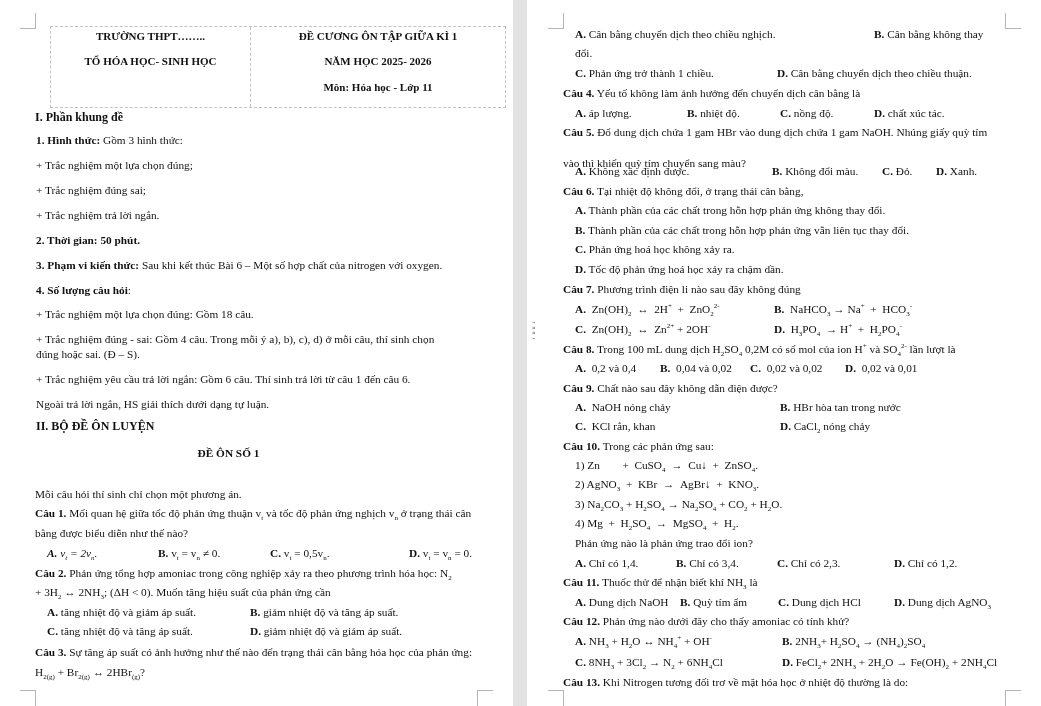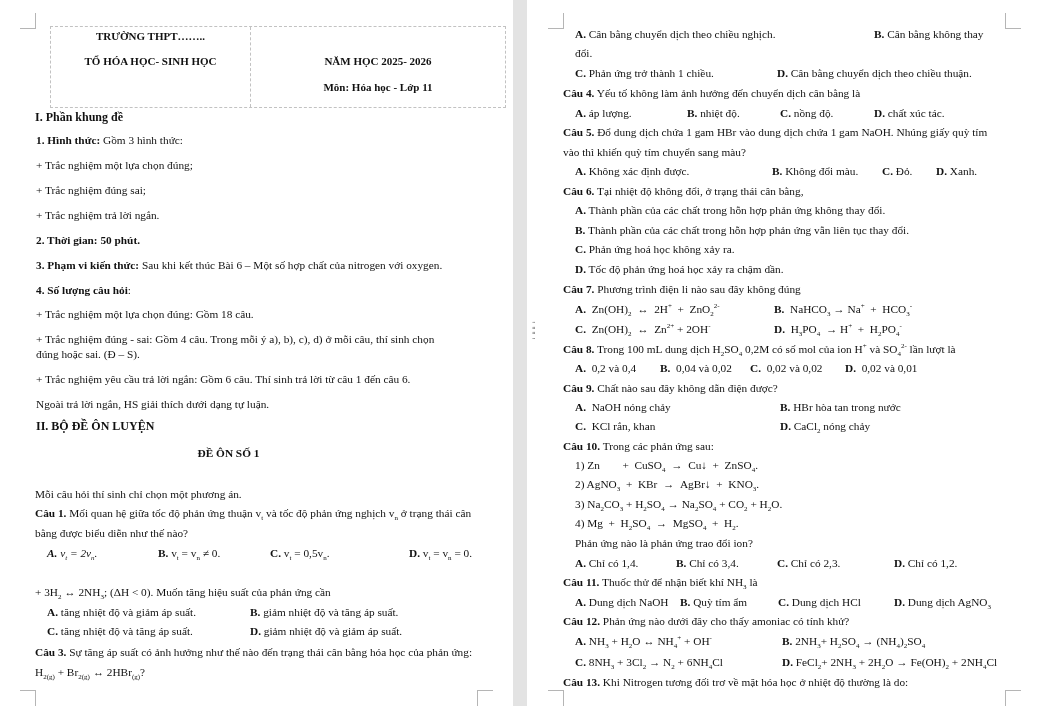--- a/index.html
+++ b/index.html
@@ -25,20 +25,21 @@
 
 <div class="page" id="page1">
   <div class="corner" style="left:20px;top:13px;width:16px;height:16px;border-right-width:1px;border-bottom-width:1px;"></div>
   <div class="corner" style="left:20px;top:690px;width:16px;height:16px;border-right-width:1px;border-top-width:1px;"></div>
   <div class="corner" style="left:477px;top:690px;width:16px;height:16px;border-left-width:1px;border-top-width:1px;"></div>
 
   <div class="hdr">
     <div class="div"></div>
     <div class="hcell" style="left:0;width:199px;top:3px;">TRƯỜNG THPT……..</div>
     <div class="hcell" style="left:0;width:199px;top:28px;">TỔ  HÓA HỌC- SINH HỌC</div>
+    <div class="hcell" style="left:199px;width:256px;top:3px;">ĐỀ CƯƠNG ÔN TẬP GIỮA KÌ 1</div>
     <div class="hcell" style="left:199px;width:256px;top:28px;">NĂM HỌC 2025- 2026</div>
     <div class="hcell" style="left:199px;width:256px;top:54px;">Môn: Hóa học - Lớp 11</div>
   </div>
 
   <div class="ln b" style="left:35px;top:110px;font-size:12px;">I. Phần khung đề</div>
   <div class="ln" style="left:36px;top:133px;"><b>1. Hình thức:</b><span> Gồm 3 hình thức:</span></div>
   <div class="ln" style="left:36px;top:158px;">+ Trắc nghiệm một lựa chọn đúng;</div>
   <div class="ln" style="left:36px;top:183px;">+ Trắc nghiệm đúng sai;</div>
   <div class="ln" style="left:36px;top:208px;">+ Trắc nghiệm trả lời ngắn.</div>
   <div class="ln b" style="left:36px;top:233px;">2. Thời gian: 50 phút.</div>
@@ -54,20 +55,21 @@
   <div class="ln b" style="left:0;width:457px;text-align:center;top:446px;">ĐỀ ÔN SỐ 1</div>
   <div class="ln" style="left:35px;top:487px;">Mỗi câu hỏi thí sinh chỉ chọn một phương án.</div>
 
   <div class="ln" style="left:35px;top:506px;"><b>Câu 1.</b> Mối quan hệ giữa tốc độ phản ứng thuận v<sub>t</sub> và tốc độ phản ứng nghịch v<sub>n</sub> ở trạng thái cân</div>
   <div class="ln" style="left:35px;top:526px;">bằng được biểu diễn như thế nào?</div>
   <div class="ln" style="left:47px;top:546px;font-style:italic;"><b>A.</b> v<sub>t</sub> = 2v<sub>n</sub>.</div>
   <div class="ln" style="left:158px;top:546px;"><b>B.</b> v<sub>t</sub> = v<sub>n</sub> ≠ 0.</div>
   <div class="ln" style="left:270px;top:546px;"><b>C.</b> v<sub>t</sub> = 0,5v<sub>n</sub>.</div>
   <div class="ln" style="left:409px;top:546px;"><b>D.</b> v<sub>t</sub> = v<sub>n</sub> = 0.</div>
 
+  <div class="ln" style="left:35px;top:566px;"><b>Câu 2.</b> Phản ứng tổng hợp amoniac trong công nghiệp xảy ra theo phương trình hóa học: N<sub>2</sub></div>
   <div class="ln" style="left:35px;top:585px;">+ 3H<sub>2</sub> ↔ 2NH<sub>3</sub>; (ΔH &lt; 0). Muốn tăng hiệu suất của phản ứng cần</div>
   <div class="ln" style="left:47px;top:605px;"><b>A.</b> <span>tăng nhiệt độ và giảm áp suất.</span></div>
   <div class="ln" style="left:250px;top:605px;"><b>B.</b> <span>giảm nhiệt độ và tăng áp suất.</span></div>
   <div class="ln" style="left:47px;top:624px;"><b>C.</b> <span>tăng nhiệt độ và tăng áp suất.</span></div>
   <div class="ln" style="left:250px;top:624px;"><b>D.</b> <span>giảm nhiệt độ và giảm áp suất.</span></div>
 
   <div class="ln" style="left:35px;top:645px;"><b>Câu 3.</b><span>  Sự tăng áp suất có ảnh hưởng như thế nào đến trạng thái cân bằng hóa học của phản ứng:</span></div>
   <div class="ln" style="left:35px;top:665px;">H<sub>2(g)</sub> + Br<sub>2(g)</sub> ↔ 2HBr<sub>(g)</sub>?</div>
 </div>
 
@@ -83,21 +85,21 @@
   <div class="ln" style="left:48px;top:66px;"><b>C.</b> <span>Phản ứng trở thành 1 chiều.</span></div>
   <div class="ln" style="left:250px;top:66px;"><b>D.</b> <span>Cân bằng chuyển dịch theo chiều thuận.</span></div>
 
   <div class="ln" style="left:36px;top:86px;"><b>Câu 4.</b><span> Yếu tố không làm ảnh hưởng đến chuyển dịch cân bằng là</span></div>
   <div class="ln" style="left:48px;top:106px;"><b>A.</b> <span>áp lượng.</span></div>
   <div class="ln" style="left:160px;top:106px;"><b>B.</b> <span>nhiệt độ.</span></div>
   <div class="ln" style="left:253px;top:106px;"><b>C.</b> <span>nồng độ.</span></div>
   <div class="ln" style="left:347px;top:106px;"><b>D.</b> <span>chất xúc tác.</span></div>
 
   <div class="ln" style="left:36px;top:125px;"><b>Câu 5.</b><span> Đổ dung dịch chứa 1 gam HBr vào dung dịch chứa 1 gam NaOH. Nhúng giấy quỳ tím</span></div>
-  <div class="ln" style="left:36px;top:145px;">vào thì khiến quỳ tím chuyển sang màu?</div>
+  <div class="ln" style="left:36px;top:156px;">vào thì khiến quỳ tím chuyển sang màu?</div>
   <div class="ln" style="left:48px;top:164px;"><b>A.</b> <span>Không xác định được.</span></div>
   <div class="ln" style="left:245px;top:164px;"><b>B.</b> <span>Không đổi màu.</span></div>
   <div class="ln" style="left:355px;top:164px;"><b>C.</b> <span>Đỏ.</span></div>
   <div class="ln" style="left:409px;top:164px;"><b>D.</b> <span>Xanh.</span></div>
 
   <div class="ln" style="left:36px;top:184px;"><b>Câu 6.</b><span> Tại nhiệt độ không đổi, ở trạng thái cân bằng,</span></div>
   <div class="ln" style="left:48px;top:203px;"><b>A.</b> <span>Thành phần của các chất trong hỗn hợp phản ứng không thay đổi.</span></div>
   <div class="ln" style="left:48px;top:223px;"><b>B.</b> <span>Thành phần của các chất trong hỗn hợp phản ứng vẫn liên tục thay đổi.</span></div>
   <div class="ln" style="left:48px;top:242px;"><b>C.</b> <span>Phản ứng hoá học không xảy ra.</span></div>
   <div class="ln" style="left:48px;top:262px;"><b>D.</b> <span>Tốc độ phản ứng hoá học xảy ra chậm dần.</span></div>

